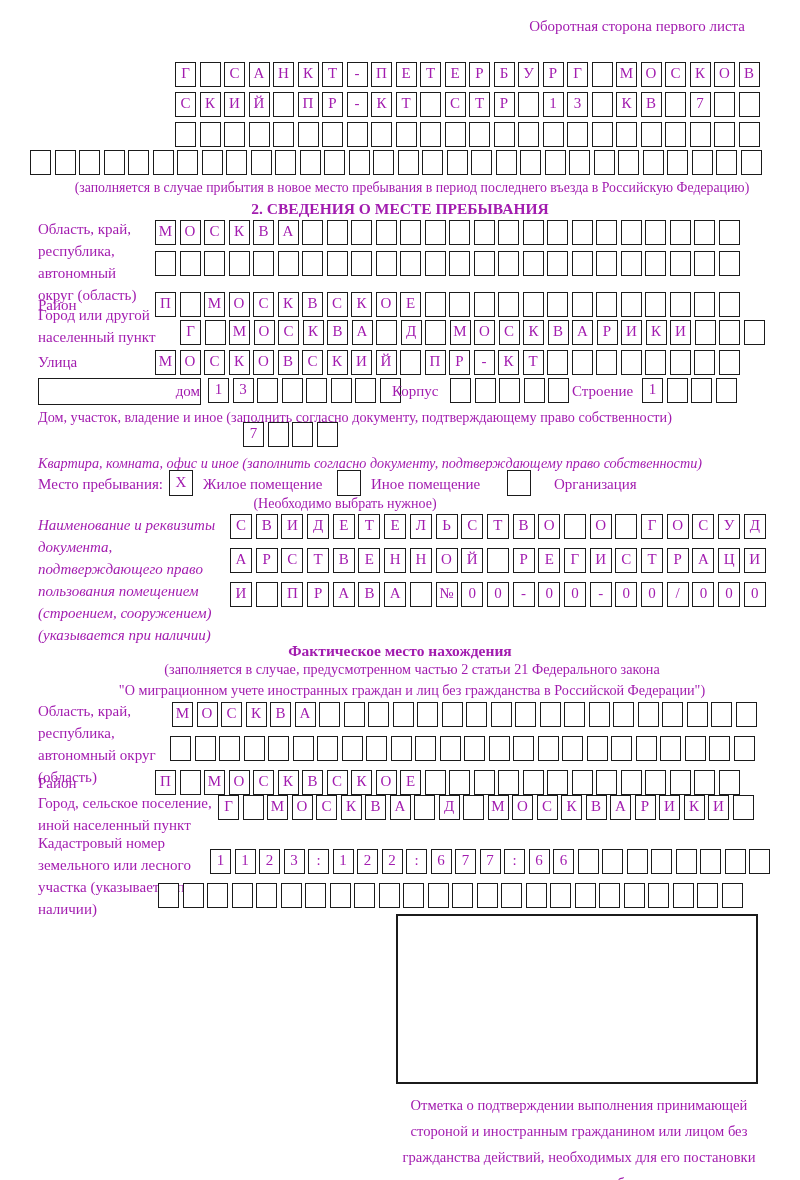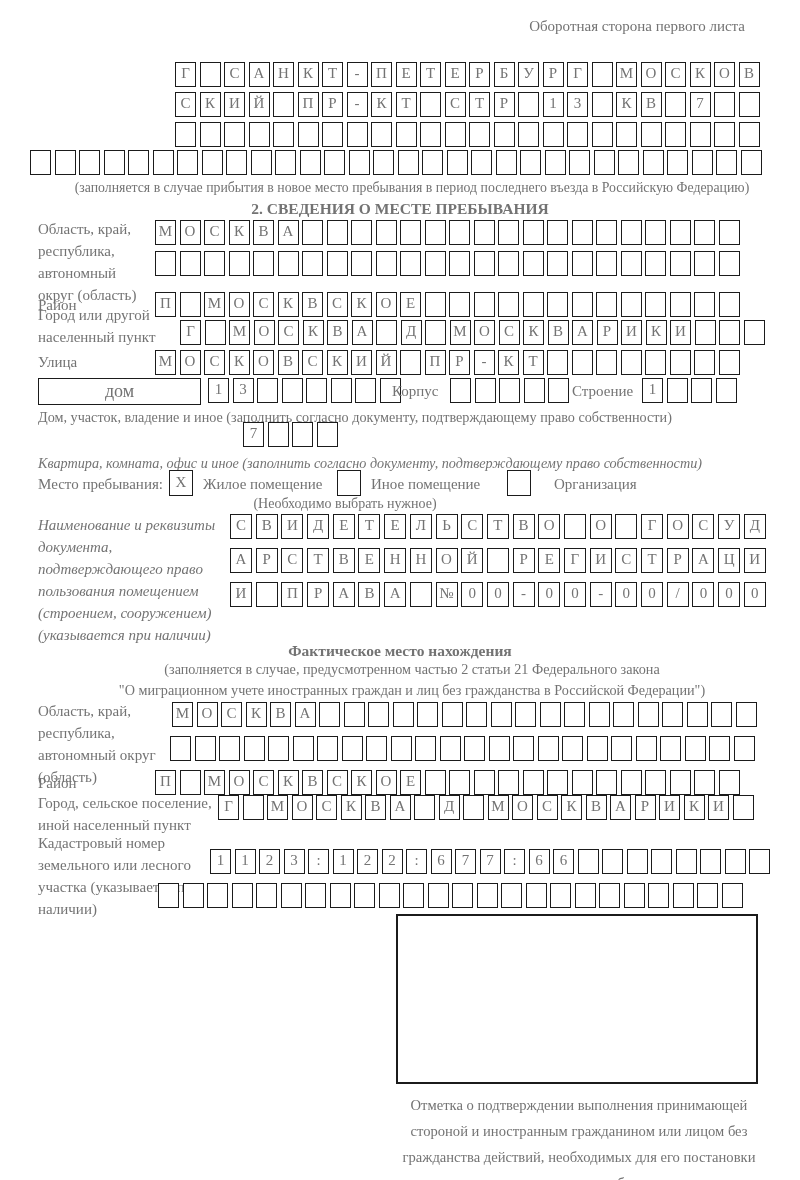--- a/index.html
+++ b/index.html
@@ -1,18 +1,18 @@
 <!DOCTYPE html>
 <html><head>
 <meta charset="utf-8">
 <style>
   html,body{margin:0;padding:0;background:#fff;}
   .page{
     position:relative;width:800px;height:1180px;background:#ffffff;
-    font-family:"Liberation Serif","DejaVu Serif",serif;color:#737373;
+    font-family:"Liberation Serif","DejaVu Serif",serif;color:#a21caf;
     overflow:hidden;
   }
   .abs{position:absolute;}
   .lbl{font-size:15px;line-height:22px;}
   .hdr{font-size:15px;text-align:right;}
   .title{font-size:15.5px;font-weight:bold;text-align:center;width:800px;left:0;}
   .note{font-size:13.8px;text-align:center;width:800px;left:0;padding-left:12px;}
   .note-left{font-size:14.2px;}
   .cells{display:flex;gap:3.5px;}
   .cells.wide{gap:3.7px;}
@@ -21,21 +21,21 @@
     border:1.7px solid #1b1b1b;background:#fff;
     font-size:15px;line-height:21px;text-align:center;
   }
   .cells.wide .cell{width:22px;}
   .chk{
     width:24px;height:26px;box-sizing:border-box;border:1.7px solid #1b1b1b;
     font-size:15px;line-height:22px;text-align:center;background:#fff;
   }
   .fieldbox{
     box-sizing:border-box;border:1.7px solid #1b1b1b;background:#fff;
-    font-size:18px;text-align:center;line-height:24px;font-family:Liberation Serif, serif;
+    font-size:15px;text-align:right;line-height:24px;font-family:Liberation Serif, serif;
   }
   .stamp{box-sizing:border-box;border:2px solid #1b1b1b;background:#fff;}
   .stampnote{font-size:14.6px;line-height:26px;text-align:center;}
 </style>
 </head>
 <body>
 
 <div class="page">
 
   <div class="abs hdr" style="left:400px;top:18px;width:345px;">Оборотная сторона первого листа</div>

